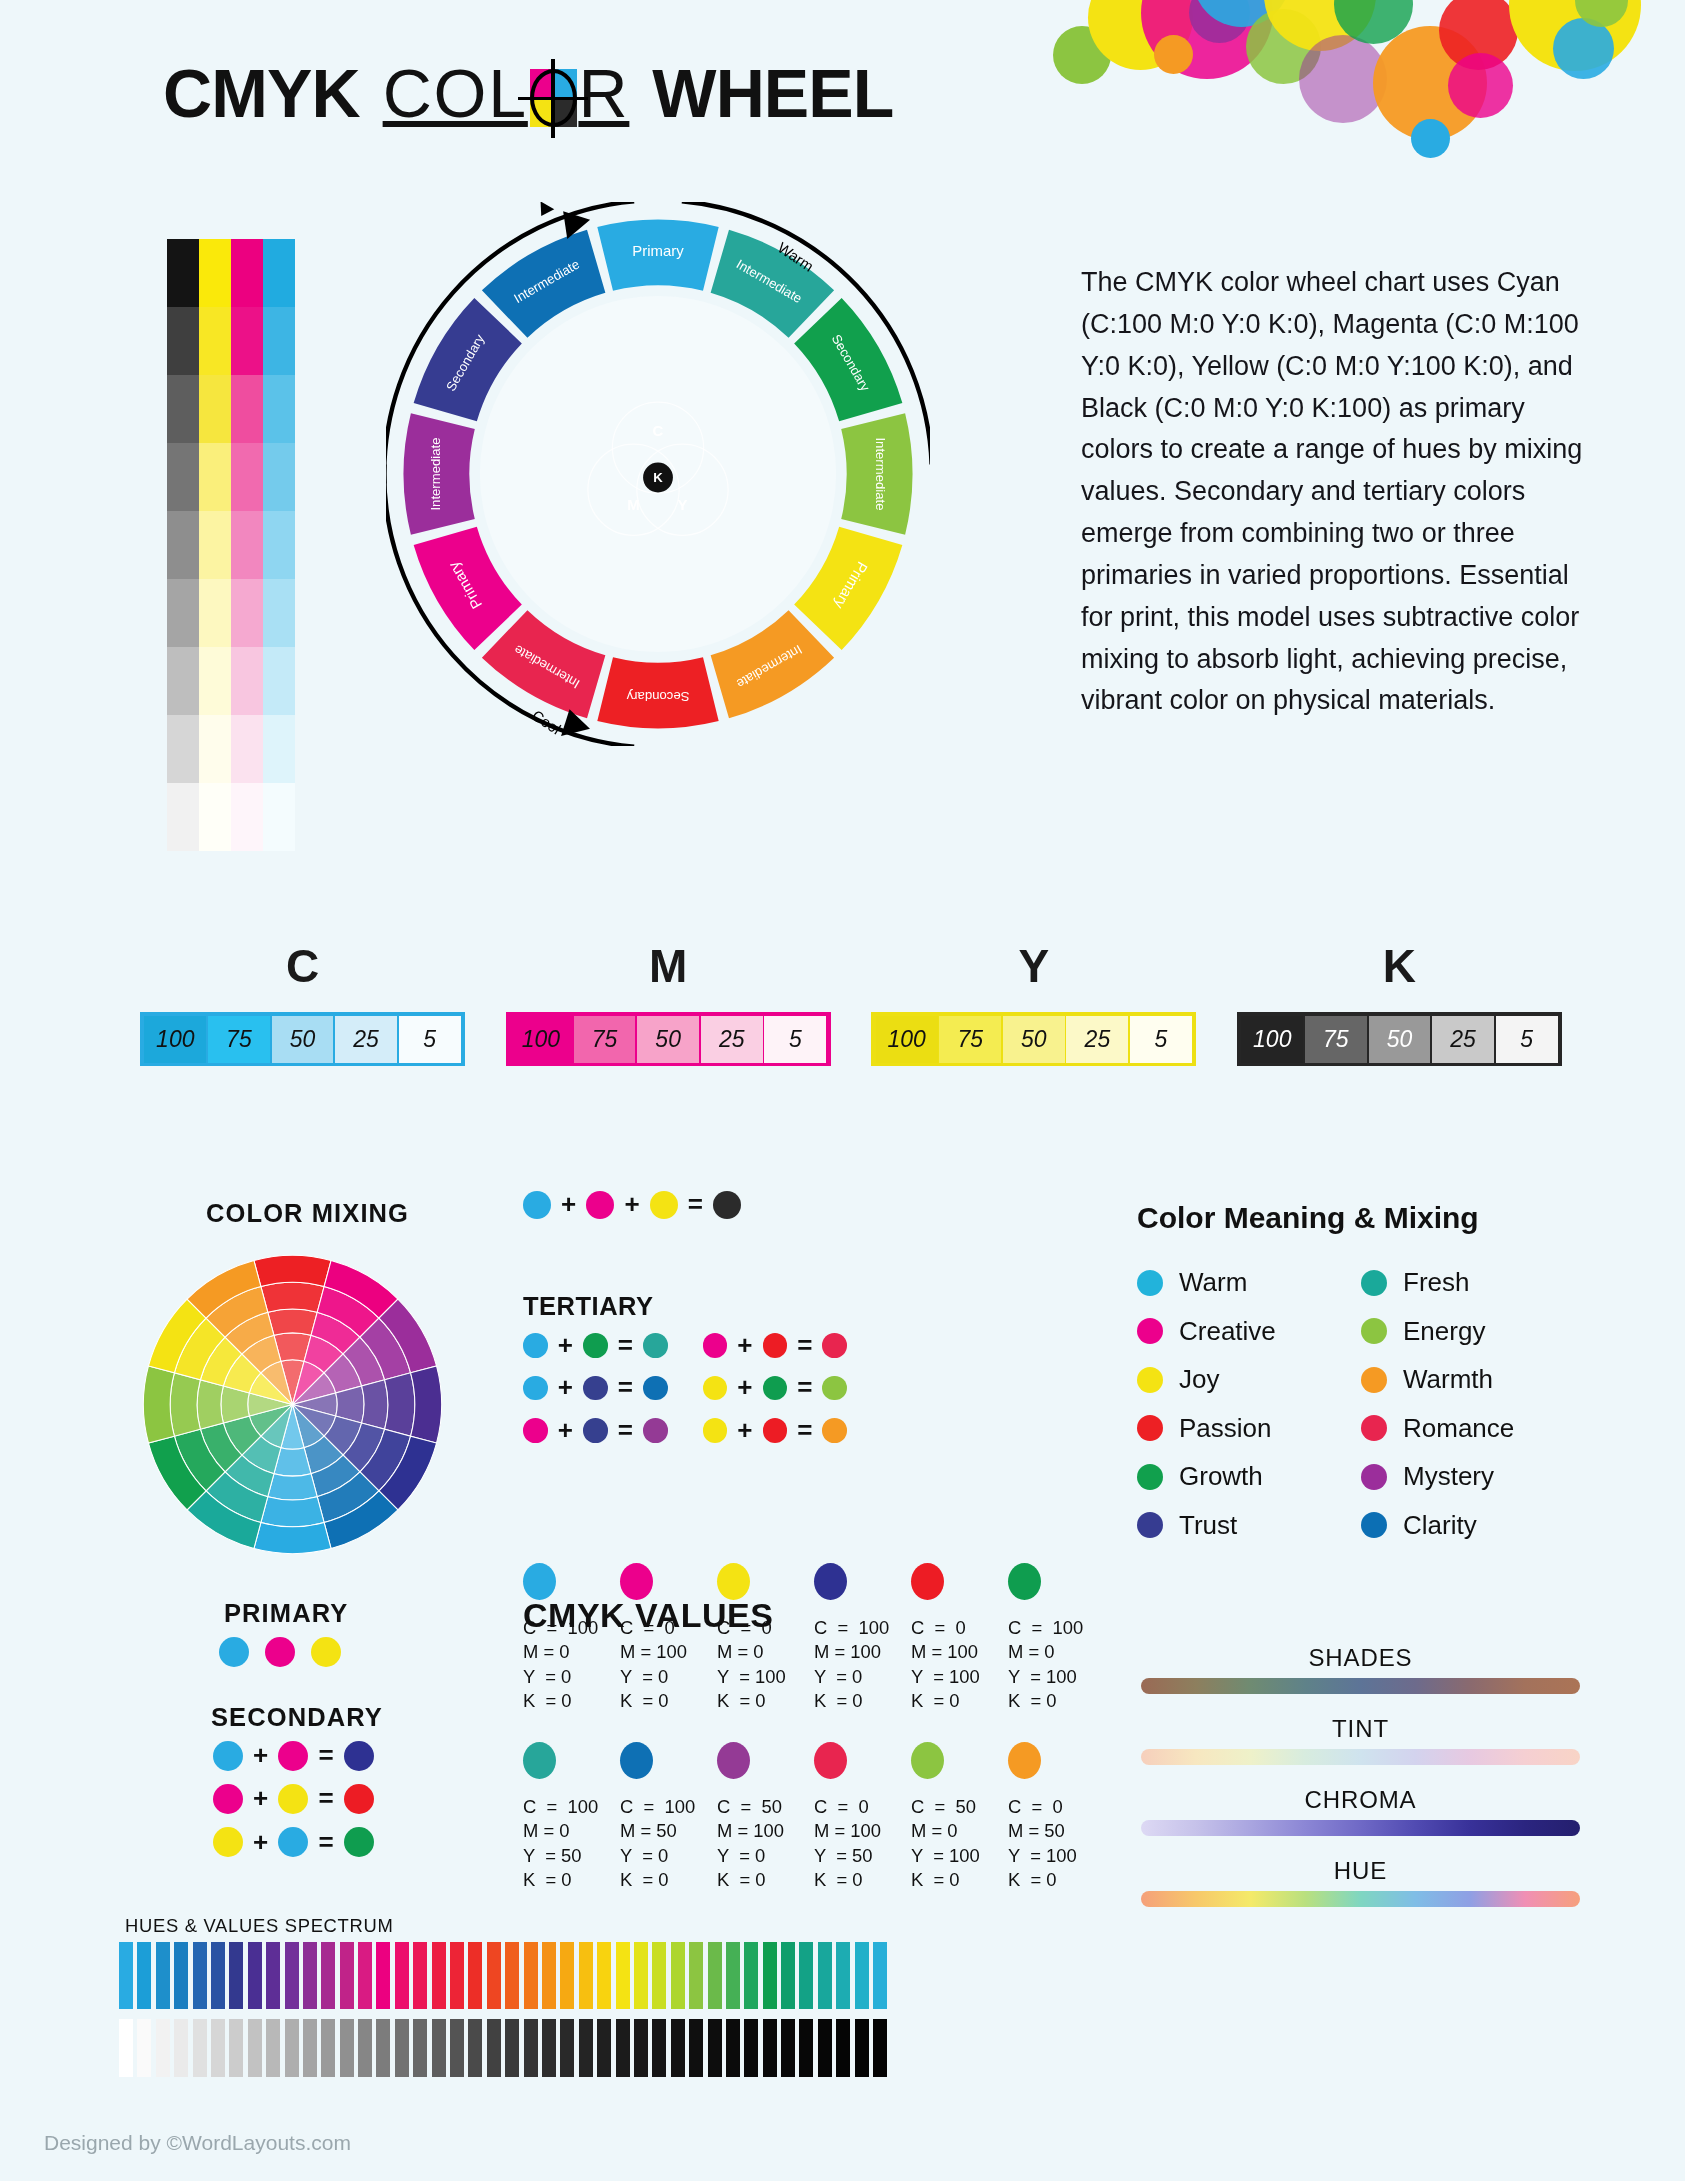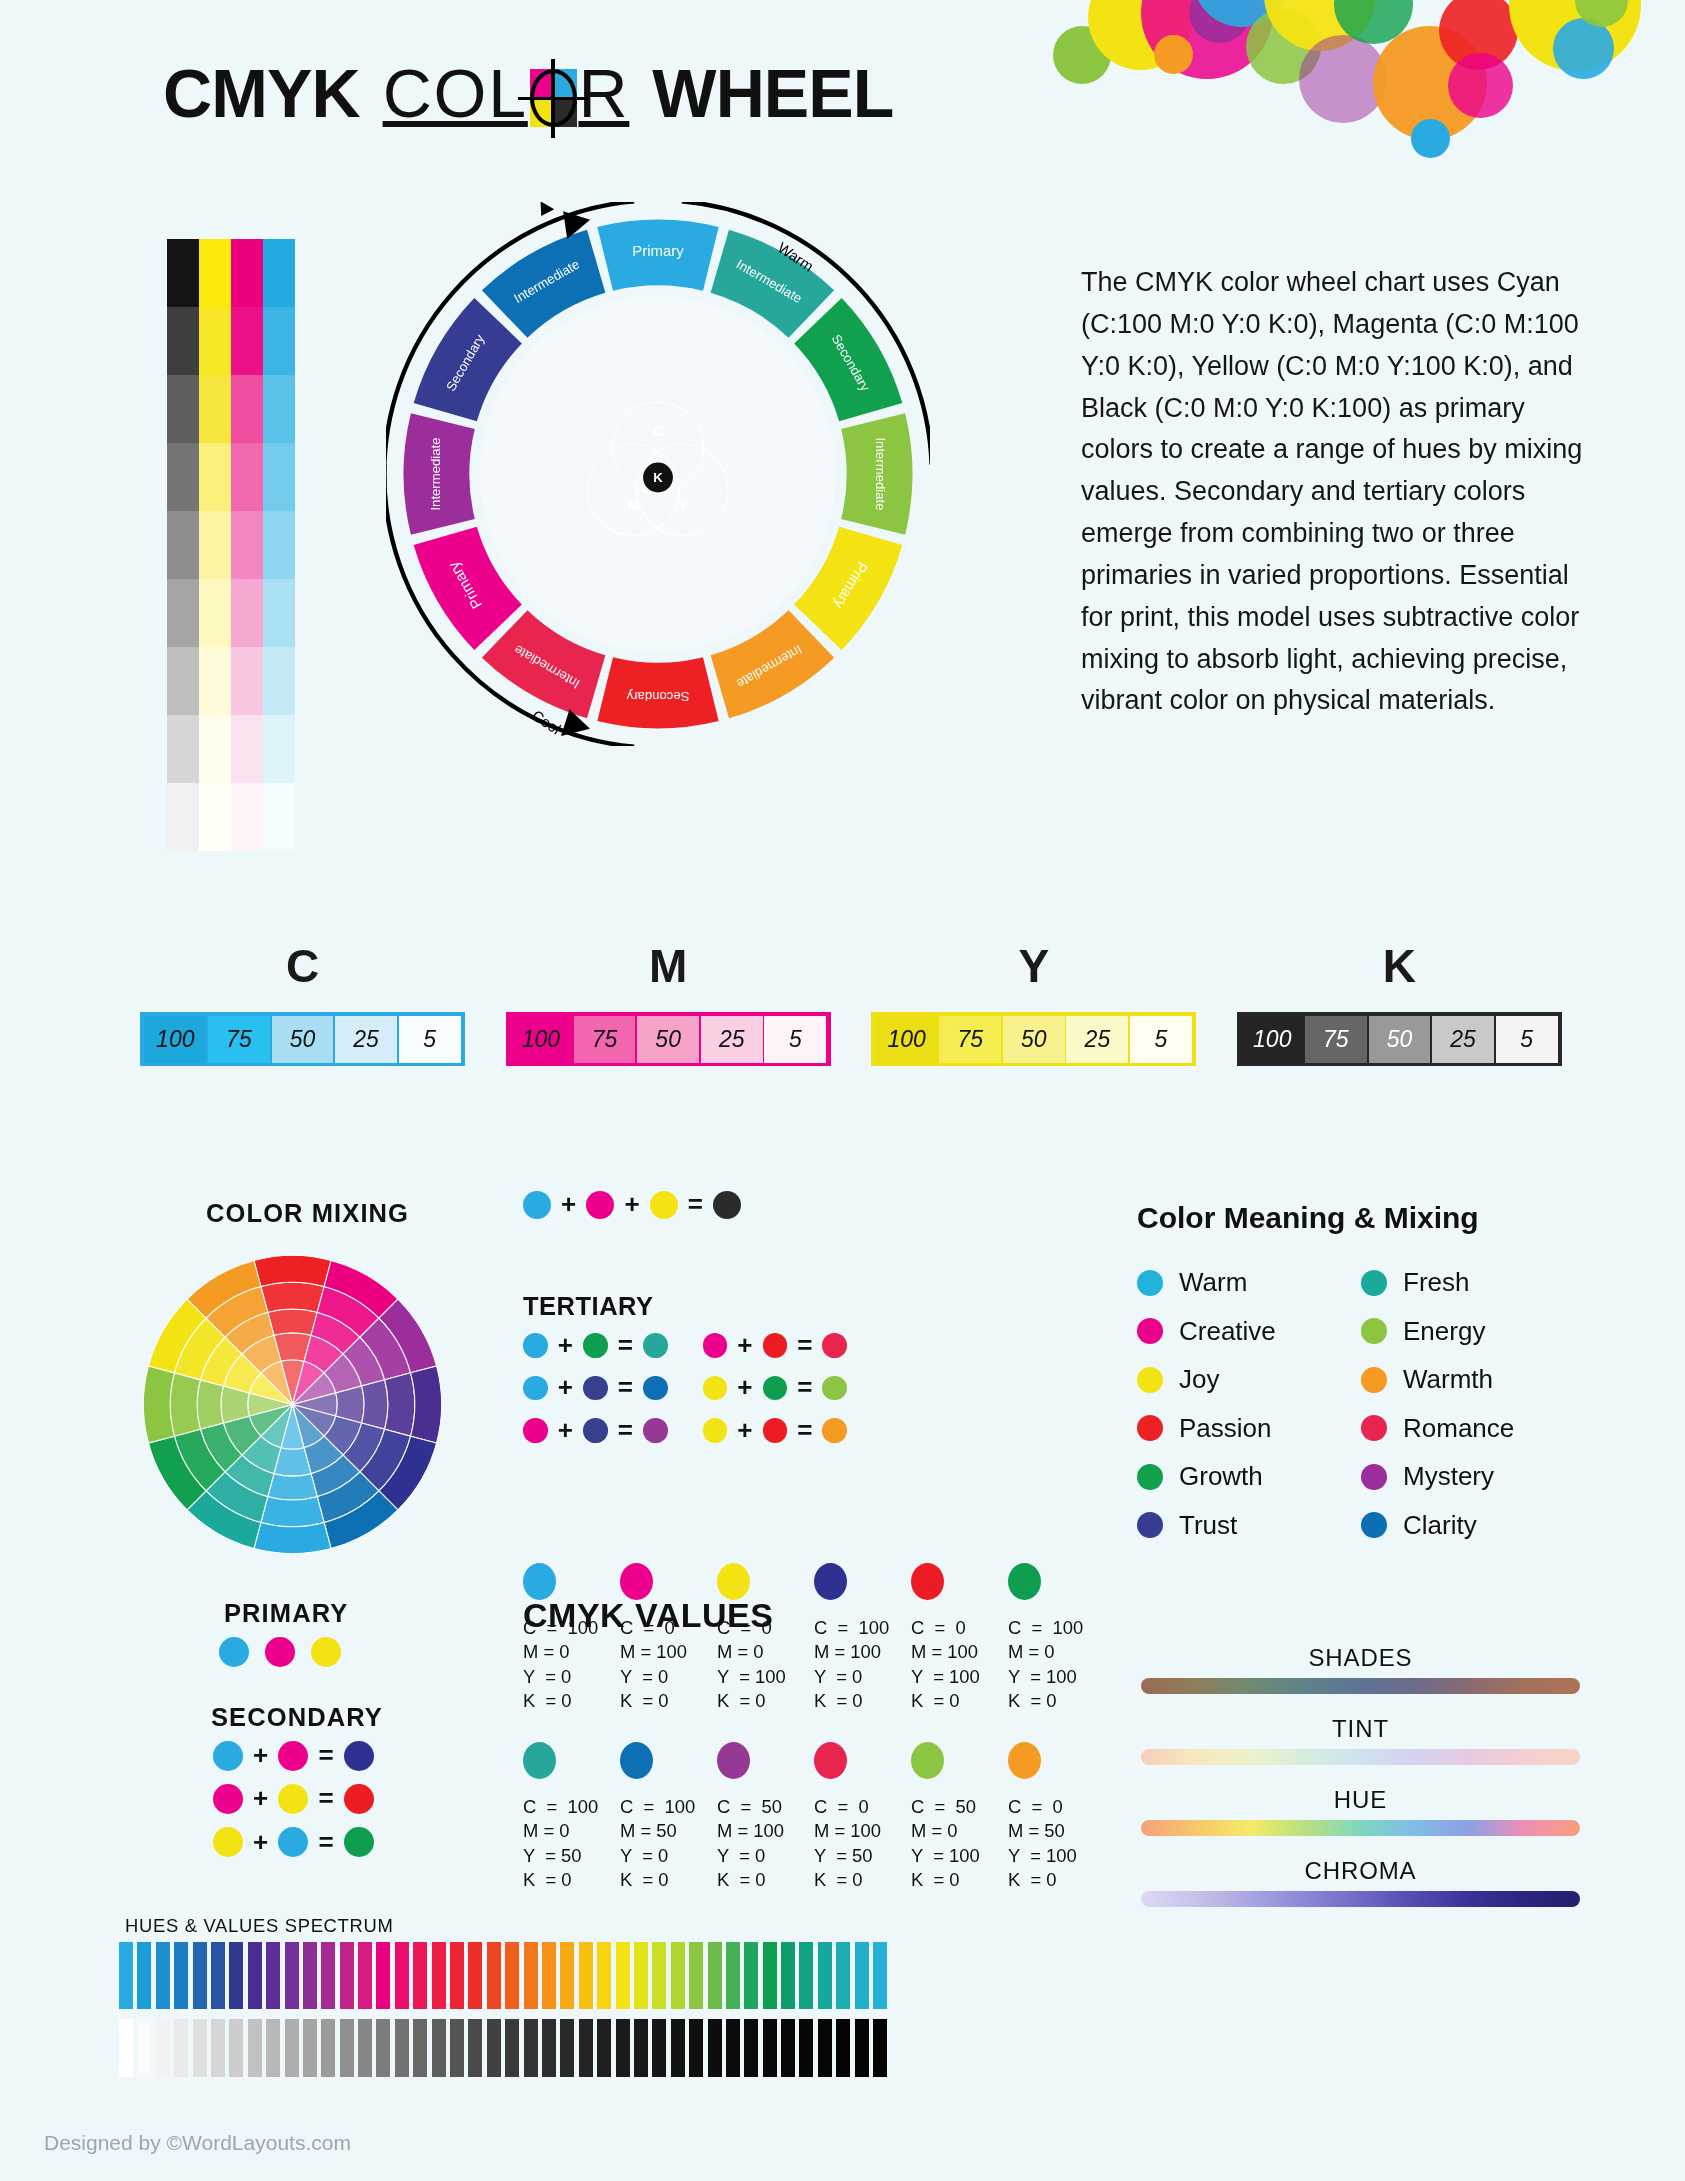--- a/index.html
+++ b/index.html
@@ -595,26 +595,26 @@
 <div id="grads">
     <div class="grad-block">
       <div class="grad-label">SHADES</div>
       <div class="grad-bar" style="background:linear-gradient(90deg,#9a6a55,#8d7f5e,#6f8b72,#5f8289,#5d7497,#6d6b8c,#8a6a6f,#a3725c,#ab7456)"></div>
     </div>
     <div class="grad-block">
       <div class="grad-label">TINT</div>
       <div class="grad-bar" style="background:linear-gradient(90deg,#f6cfbc,#f7e7c0,#eef1c9,#d7ecdf,#cfe3ee,#d3d3ee,#e7c9e1,#f5cfd2,#f8d4c6)"></div>
     </div>
     <div class="grad-block">
+      <div class="grad-label">CHROMA</div>
+      <div class="grad-bar" style="background:linear-gradient(90deg,#ddd9f4,#c6c2ea,#a9a5e0,#8b86d5,#6f69c6,#514bb2,#383199,#2b2580,#241f6e)"></div>
+    </div>
+    <div class="grad-block">
       <div class="grad-label">HUE</div>
       <div class="grad-bar" style="background:linear-gradient(90deg,#f5a07a,#f7c86a,#f4ea69,#b9e07f,#7fd6c1,#7fbde6,#8f9fe4,#f08fb4,#f6a07c)"></div>
-    </div>
-    <div class="grad-block">
-      <div class="grad-label">CHROMA</div>
-      <div class="grad-bar" style="background:linear-gradient(90deg,#ddd9f4,#c6c2ea,#a9a5e0,#8b86d5,#6f69c6,#514bb2,#383199,#2b2580,#241f6e)"></div>
     </div>
   </div>
 
 <div id="spectrum-title">HUES &amp; VALUES SPECTRUM</div>
 <div id="spectrum-hues">
     <div style="background:#29ABE2"></div>
     <div style="background:#1C9ED7"></div>
     <div style="background:#1E8FCB"></div>
     <div style="background:#1A7EC0"></div>
     <div style="background:#2466B2"></div>

